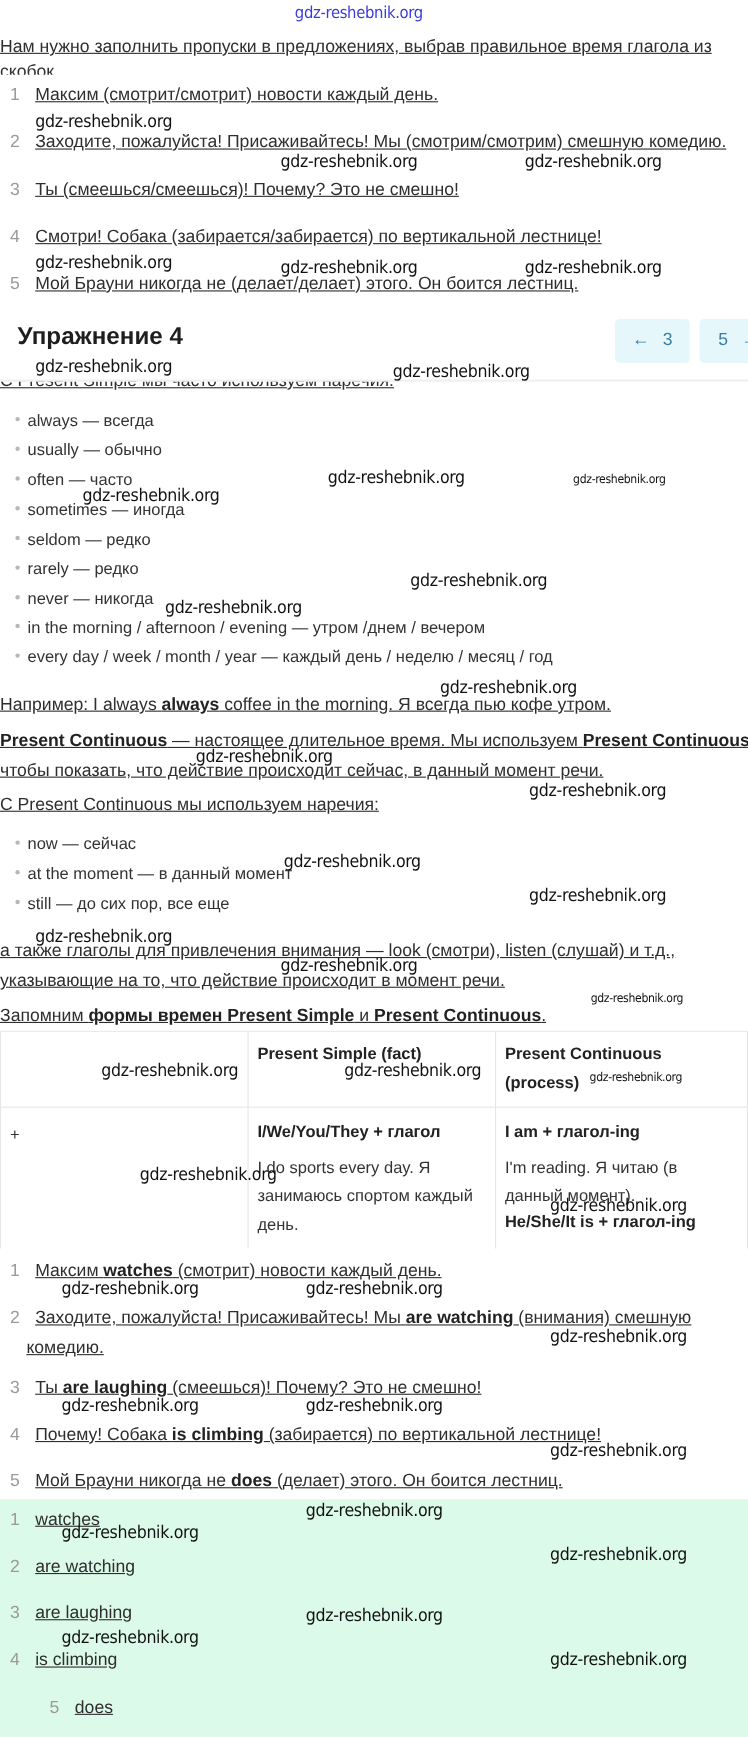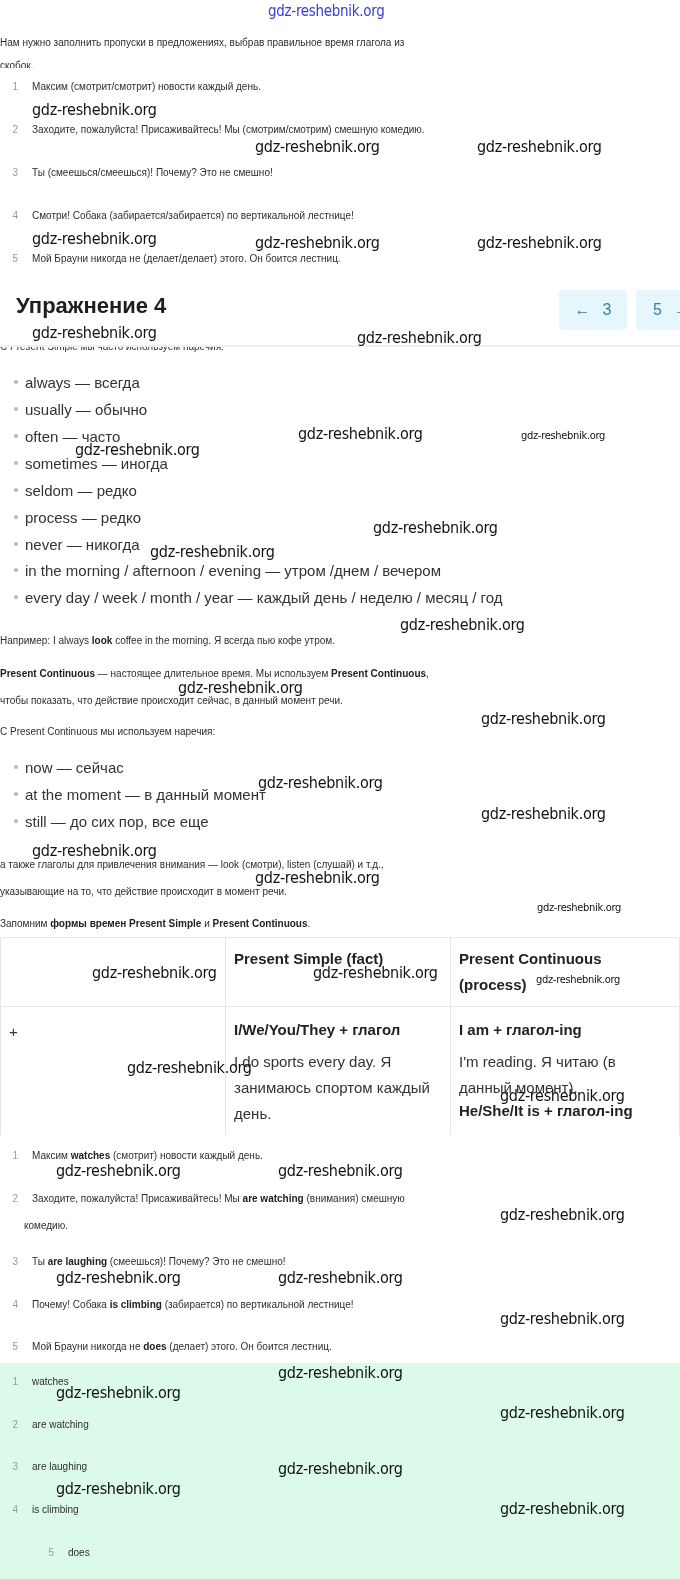--- a/index.html
+++ b/index.html
@@ -1,21 +1,21 @@
 <!DOCTYPE html>
 <html><head>
 <meta charset="utf-8">
 <style>
   * { box-sizing: border-box; margin: 0; padding: 0; }
   html, body { width: 680px; height: 1579px; background: #ffffff; overflow: hidden; }
   body { position: relative; font-family: "Liberation Sans", "DejaVu Sans", sans-serif; color: #2b2b2b; font-size: 15px; }
   .wm { position: absolute; font-family: "DejaVu Sans Condensed", "DejaVu Sans", sans-serif; font-size: 16px; color: #111; white-space: nowrap; letter-spacing: -0.3px; z-index: 5; }
   .wm.small { font-size: 11px; }
   .wm.top { color: #3b3bd6; font-size: 15px; text-decoration: none; }
-  .para { position: absolute; left: 0; font-size: 10px; line-height: 27px; color: #2e2e2e; white-space: nowrap; }
+  .para { position: absolute; left: 0; font-size: 16px; line-height: 27px; color: #2e2e2e; white-space: nowrap; text-decoration: underline; }
   .num { color: #9a9a9a; display: inline-block; width: 18px; text-align: right; margin-right: 14px; }
   .li { position: absolute; left: 14px; font-size: 15px; color: #333; white-space: nowrap; }
   .li .dot { display: inline-block; width: 4px; height: 4px; border-radius: 50%; background: #b8b8b8; margin-right: 7px; vertical-align: middle; position: relative; top: -2px; }
   b { font-weight: bold; color: #222; }
   h2 { position: absolute; left: 0; top: 293px; font-size: 22px; font-weight: bold; color: #1e1e1e; padding-left: 16px; }
   .navbtn { position: absolute; top: 290px; height: 40px; background: #e6f7fc; border-radius: 4px; color: #3a7ea3; font-size: 16px; display: flex; align-items: center; justify-content: center; }
   .header-shadow { position: absolute; left: 0; top: 345px; width: 680px; height: 2px; background: #f0f0f0; }
   table.forms { position: absolute; left: 0; top: 937px; width: 680px; border-collapse: collapse; font-size: 15px; }
   table.forms td { border: 1px solid #e6e6e6; vertical-align: top; padding: 8px 8px; line-height: 26px; color: #333; }
   .clipper { position: absolute; left: 0; top: 937px; width: 680px; height: 198px; overflow: hidden; }
@@ -50,26 +50,26 @@
 
 <div style="position:absolute; left:0; top:347px; width:680px; height:10px; overflow:hidden;">
   <div class="para" style="top:-10px; line-height:20px;">С Present Simple мы часто используем наречия:</div>
 </div>
 
 <div class="li" style="top:374px;"><span class="dot"></span><span>always — всегда</span></div>
 <div class="li" style="top:401px;"><span class="dot"></span><span>usually — обычно</span></div>
 <div class="li" style="top:428px;"><span class="dot"></span><span>often — часто</span></div>
 <div class="li" style="top:455px;"><span class="dot"></span><span>sometimes — иногда</span></div>
 <div class="li" style="top:482px;"><span class="dot"></span><span>seldom — редко</span></div>
-<div class="li" style="top:509px;"><span class="dot"></span><span>process — редко</span></div>
+<div class="li" style="top:509px;"><span class="dot"></span><span>rarely — редко</span></div>
 <div class="li" style="top:536px;"><span class="dot"></span><span>never — никогда</span></div>
 <div class="li" style="top:562px;"><span class="dot"></span><span>in the morning / afternoon / evening — утром /днем / вечером</span></div>
 <div class="li" style="top:589px;"><span class="dot"></span><span>every day / week / month / year — каждый день / неделю / месяц / год</span></div>
 
-<div class="para" style="top:627px;"><span>Например: I always </span><b>look</b><span> coffee in the morning. Я всегда пью кофе утром.</span></div>
+<div class="para" style="top:627px;"><span>Например: I always </span><b>always</b><span> coffee in the morning. Я всегда пью кофе утром.</span></div>
 
 <div class="para" style="top:660px;"><b>Present Continuous</b><span> — настоящее длительное время. Мы используем </span><b>Present Continuous</b><span>,</span></div>
 <div class="para" style="top:687px;">чтобы показать, что действие происходит сейчас, в данный момент речи.</div>
 <div class="para" style="top:718px;">С Present Continuous мы используем наречия:</div>
 
 <div class="li" style="top:759px;"><span class="dot"></span><span>now — сейчас</span></div>
 <div class="li" style="top:786px;"><span class="dot"></span><span>at the moment — в данный момент</span></div>
 <div class="li" style="top:813px;"><span class="dot"></span><span>still — до сих пор, все еще</span></div>
 
 <div class="para" style="top:851px;">а также глаголы для привлечения внимания — look (смотри), listen (слушай) и т.д.,</div>

